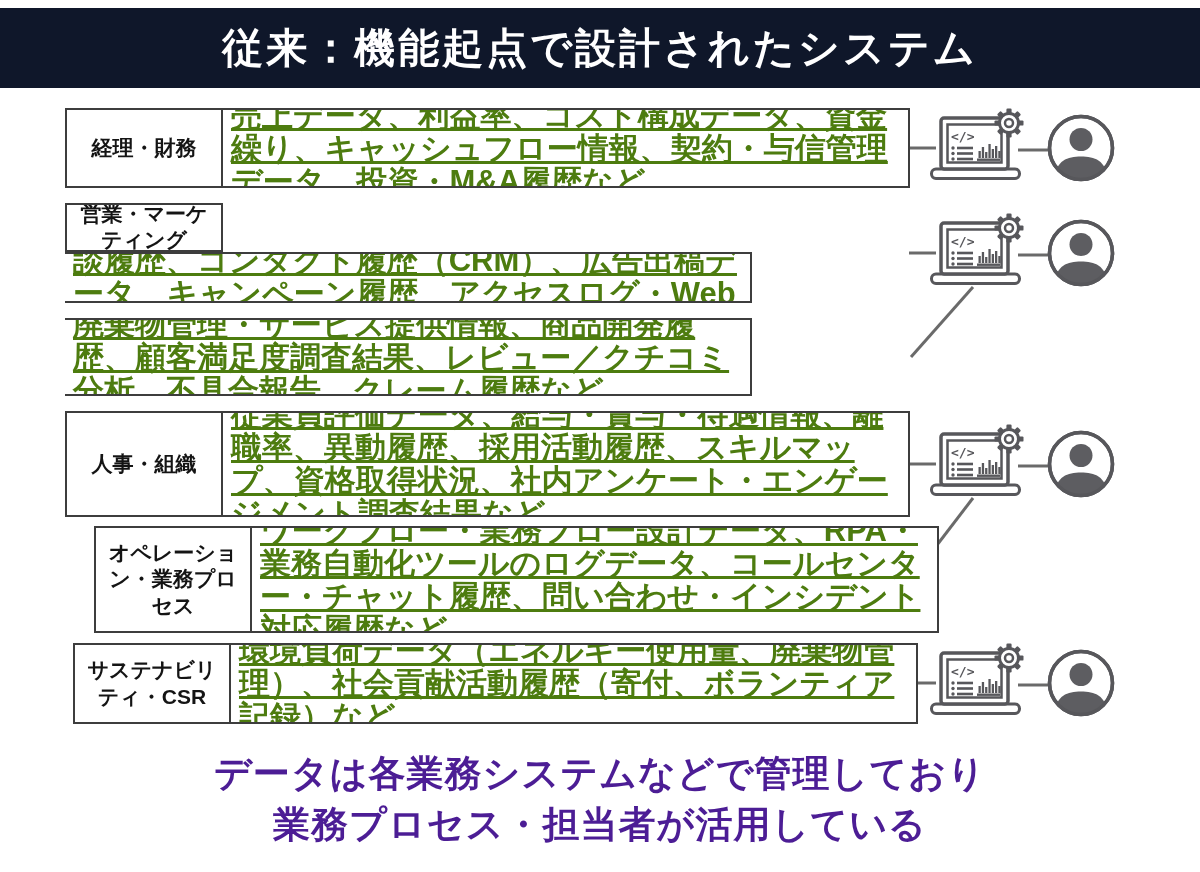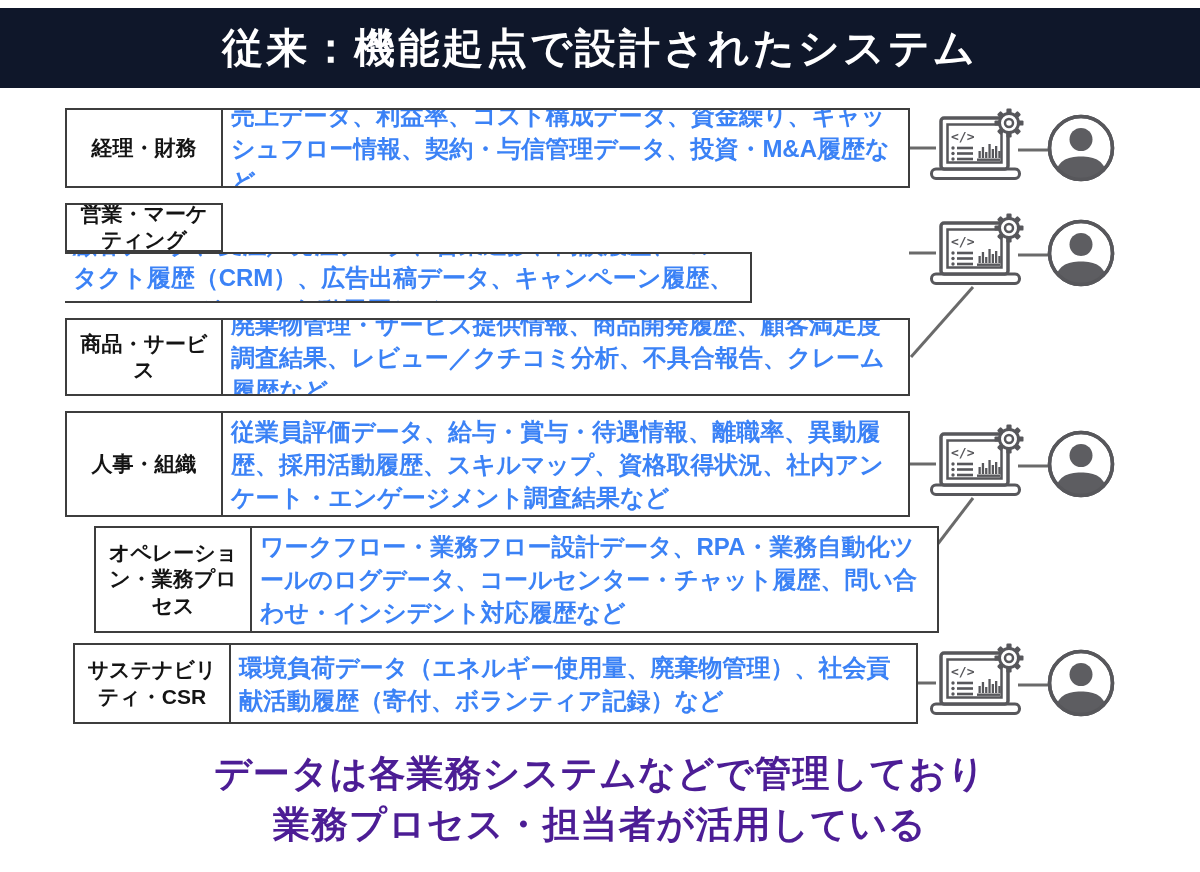--- a/index.html
+++ b/index.html
@@ -23,22 +23,22 @@
   .row-4{top:411px;height:106px;}
   .row-5{top:526px;height:107px;padding-left:29px;}
   .row-6{top:643px;height:81px;padding-left:8px;}
   .label-cell{
     width:158px;height:100%;box-sizing:border-box;border:2px solid #3d3d3d;background:#fff;
     display:flex;align-items:center;justify-content:center;text-align:center;
     font-size:21px;font-weight:bold;color:#141414;line-height:1.25;padding:0 3px;overflow:hidden;
   }
   .content-cell{
     width:687px;height:100%;box-sizing:border-box;border:2px solid #3d3d3d;border-left:none;background:#fff;
-    display:flex;align-items:center;font-size:24px;font-weight:bold;color:#3b82f6;
-    line-height:33px;padding:2px 8px;overflow:hidden;
+    display:flex;align-items:center;font-size:31px;font-weight:bold;color:#4d7c0f;
+    line-height:33px;padding:2px 8px;overflow:hidden;text-decoration:underline;
   }
   
   .connectors{position:absolute;left:0;top:0;width:1200px;height:872px;pointer-events:none;}
   .connectors line{stroke:#6a6a6a;stroke-width:3;}
   
   .icon-group{position:absolute;left:930px;width:196px;height:84px;display:flex;align-items:center;}
   .icon-group .ws{flex:0 0 auto;}
   .icon-group .pp{flex:0 0 auto;margin-left:20px;}
   .g1{top:106px;} .g2{top:211px;} .g3{top:422px;} .g4{top:641px;}
   
@@ -130,21 +130,20 @@
 
   <div class="row row-1">
     <div class="label-cell">経理・財務</div>
     <div class="content-cell">売上データ、利益率、コスト構成データ、資金繰り、キャッシュフロー情報、契約・与信管理データ、投資・M&amp;A履歴など</div>
   </div>
   <div class="row row-2">
     <div class="label-cell">営業・マーケティング</div>
     <div class="content-cell">顧客データ、受注／発注データ、営業進捗、商談履歴、コンタクト履歴（CRM）、広告出稿データ、キャンペーン履歴、アクセスログ・Web行動履歴など</div>
   </div>
   <div class="row row-3">
-    <div class="label-cell">商品・サービス</div>
     <div class="content-cell">廃棄物管理・サービス提供情報、商品開発履歴、顧客満足度調査結果、レビュー／クチコミ分析、不具合報告、クレーム履歴など</div>
   </div>
   <div class="row row-4">
     <div class="label-cell">人事・組織</div>
     <div class="content-cell">従業員評価データ、給与・賞与・待遇情報、離職率、異動履歴、採用活動履歴、スキルマップ、資格取得状況、社内アンケート・エンゲージメント調査結果など</div>
   </div>
   <div class="row row-5">
     <div class="label-cell">オペレーション・業務プロセス</div>
     <div class="content-cell">ワークフロー・業務フロー設計データ、RPA・業務自動化ツールのログデータ、コールセンター・チャット履歴、問い合わせ・インシデント対応履歴など</div>
   </div>

